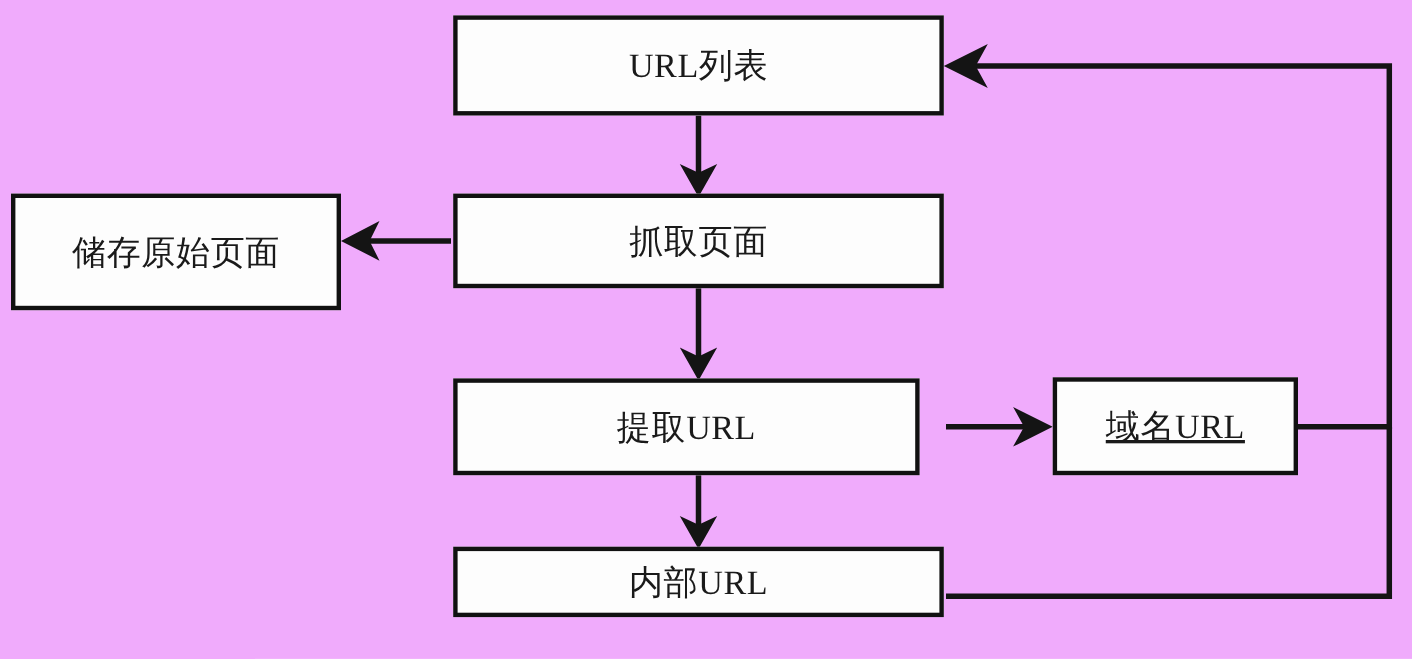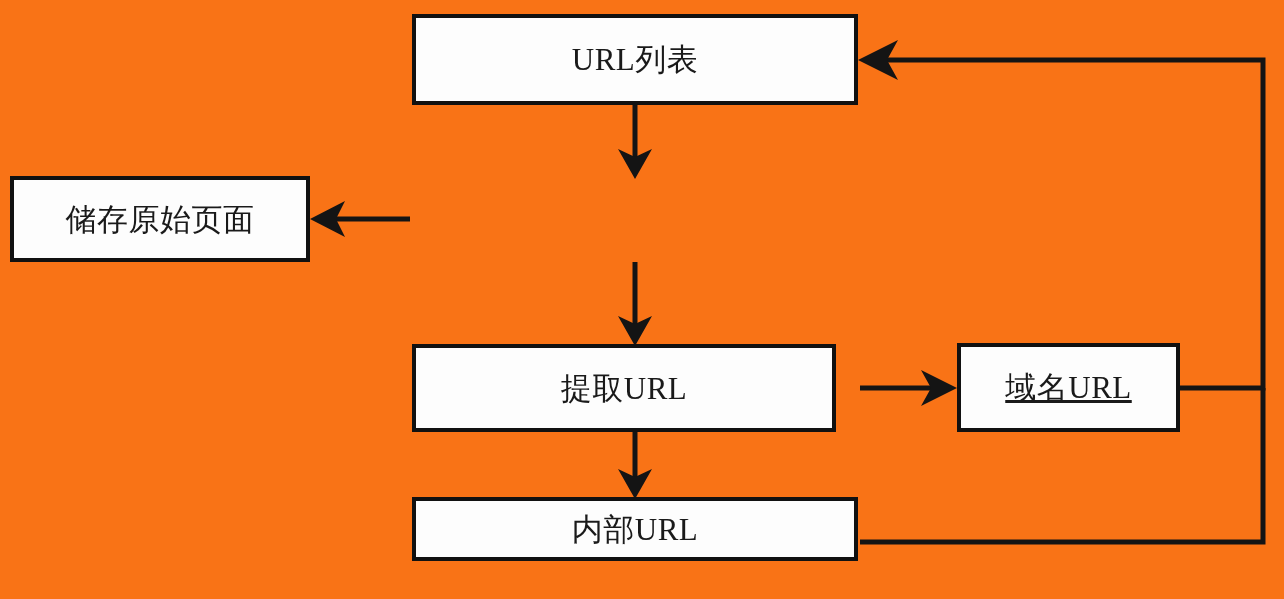--- a/index.html
+++ b/index.html
@@ -7,42 +7,42 @@
     padding: 0;
     background: #ffffff;
   }
   body {
     font-family: "Liberation Serif", "DejaVu Serif", serif;
   }
   #canvas {
     position: relative;
     width: 1284px;
     height: 599px;
-    background: #f97316;
+    background: #f0abfc;
     overflow: hidden;
   }
   .node {
     position: absolute;
     box-sizing: border-box;
     background: #fdfdfd;
     border: 4px solid #111111;
     display: flex;
     align-items: center;
     justify-content: center;
     color: #1a1a1a;
     letter-spacing: 0.5px;
     user-select: none;
   }
   .node .node-label {
     font-size: 31px;
     line-height: 1;
     white-space: nowrap;
   }
   #node-url-list      { left: 412px; top: 14px;  width: 446px; height: 91px; }
-  #node-store-page    { left: 10px;  top: 176px; width: 300px; height: 86px; }
+  #node-store-page    { left: 10px;  top: 176px; width: 300px; height: 106px; }
   #node-fetch-page    { left: 412px; top: 176px; width: 446px; height: 86px; }
   #node-extract-url   { left: 412px; top: 344px; width: 424px; height: 88px; }
   #node-domain-url    { left: 957px; top: 343px; width: 223px; height: 89px; text-decoration: underline; }
   #node-internal-url  { left: 412px; top: 497px; width: 446px; height: 64px; }
 
   #edge-layer {
     position: absolute;
     left: 0;
     top: 0;
     width: 1284px;
@@ -103,20 +103,23 @@
   </svg>
 
   <div class="node" id="node-url-list">
     <span class="node-label">URL列表</span>
   </div>
 
   <div class="node" id="node-store-page">
     <span class="node-label">储存原始页面</span>
   </div>
 
+  <div class="node" id="node-fetch-page">
+    <span class="node-label">抓取页面</span>
+  </div>
 
   <div class="node" id="node-extract-url">
     <span class="node-label">提取URL</span>
   </div>
 
   <div class="node" id="node-domain-url">
     <span class="node-label">域名URL</span>
   </div>
 
   <div class="node" id="node-internal-url">

